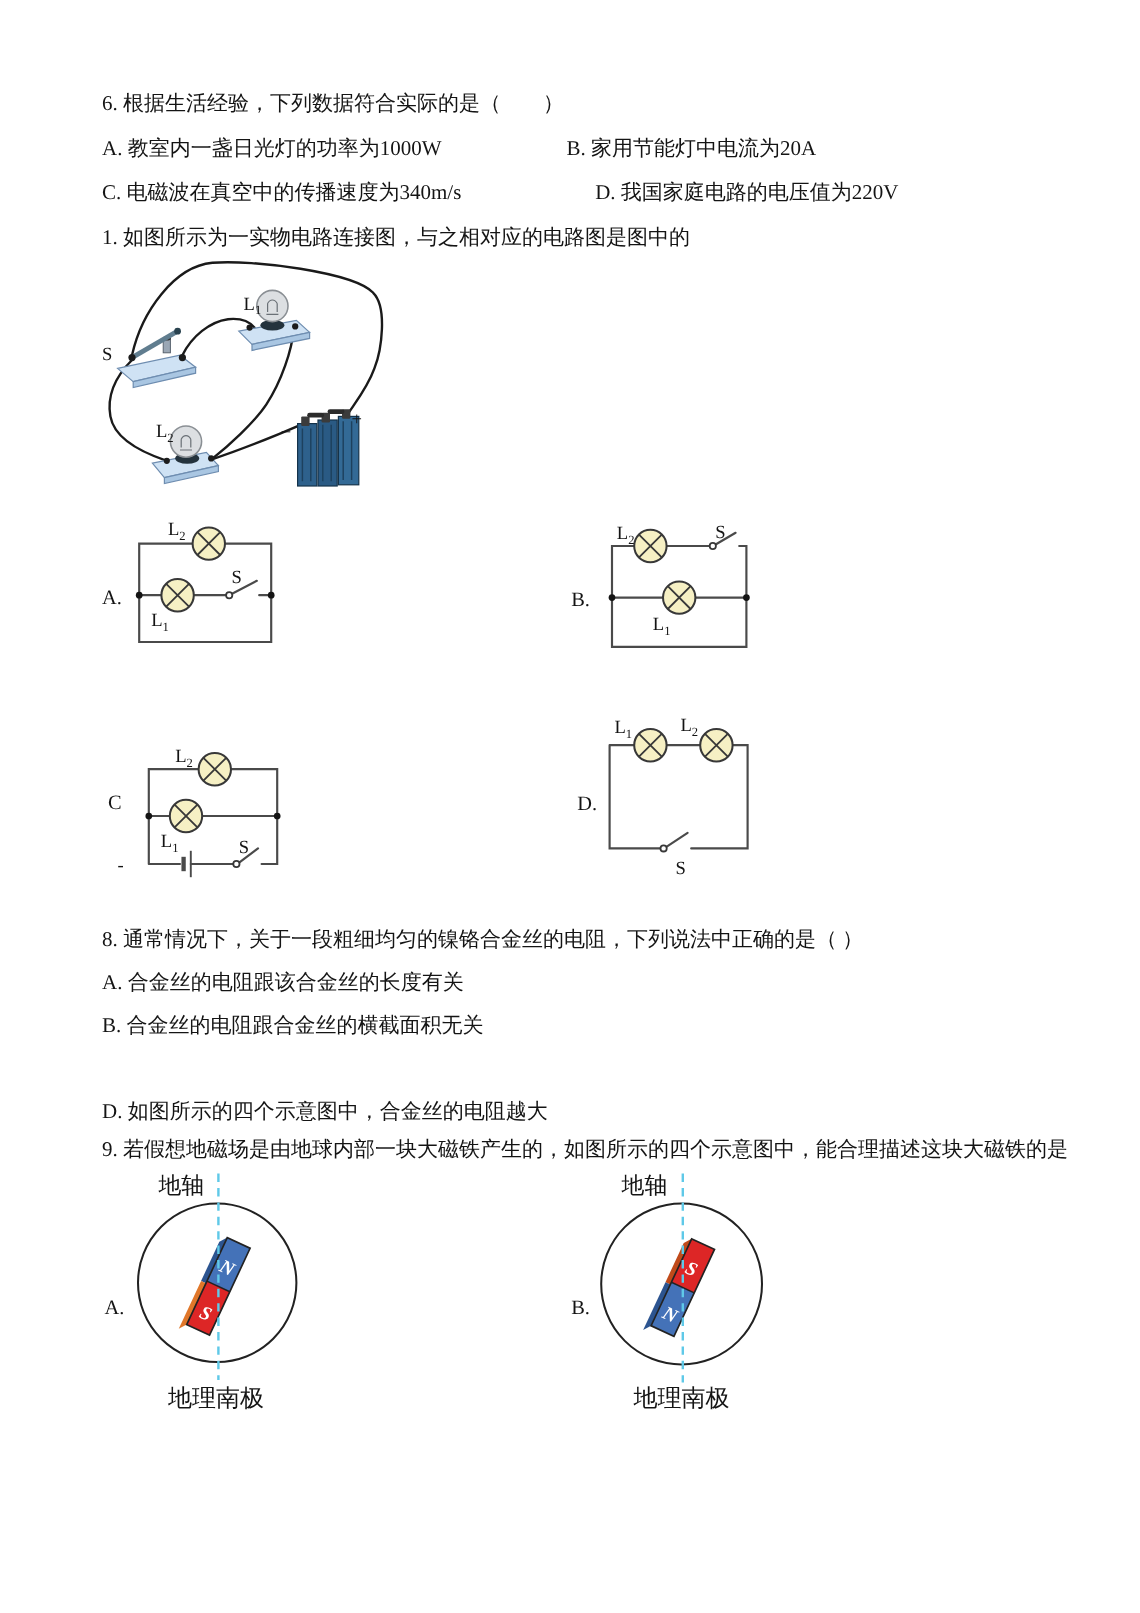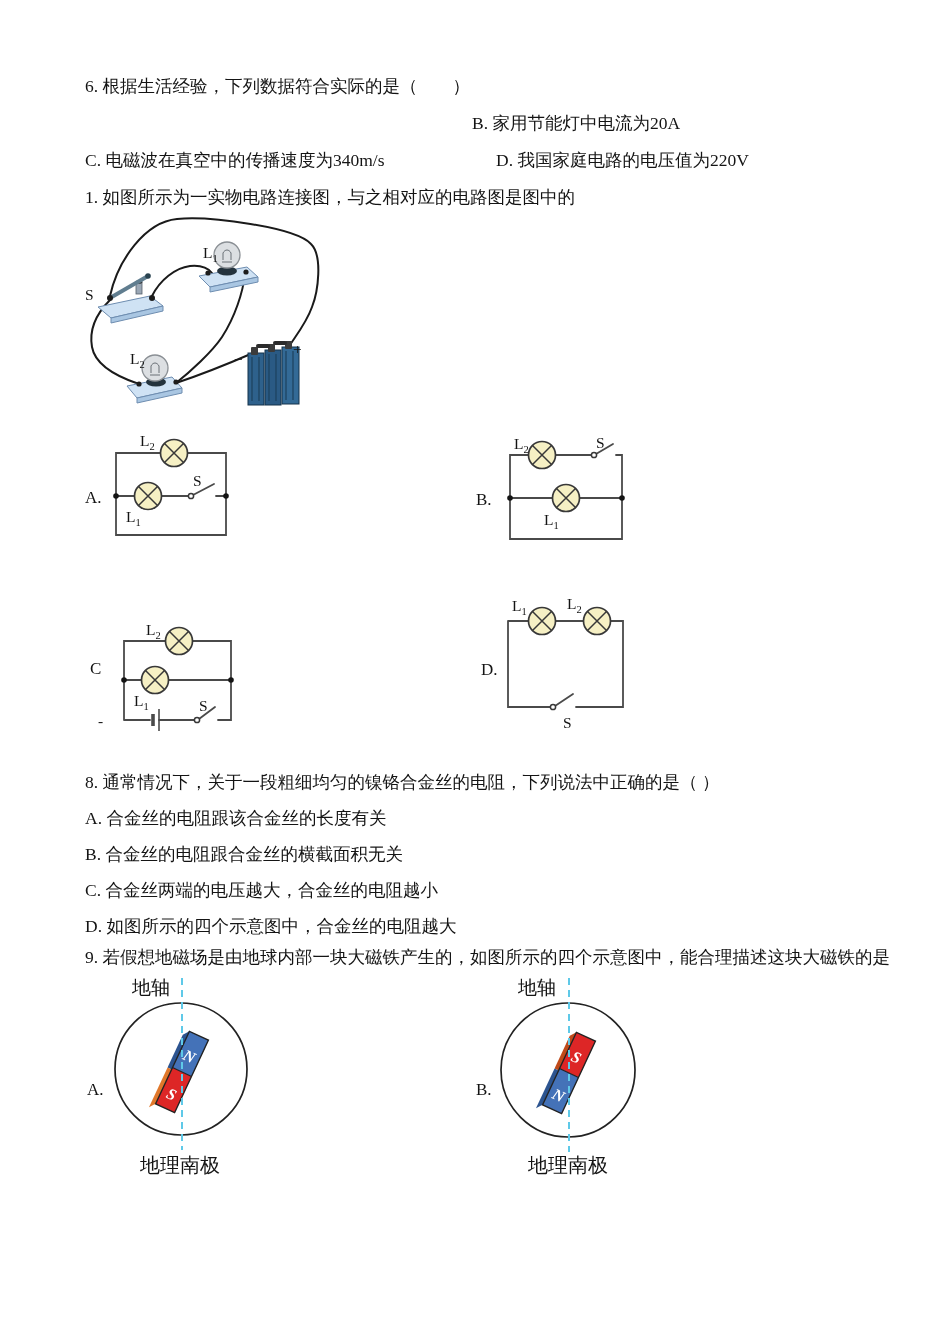--- a/index.html
+++ b/index.html
@@ -33,20 +33,21 @@
   .batt-cell{stroke:#14324a;stroke-width:1;}
   .cap{fill:#3b3b3b;}
   .bar{fill:#2b2b2b;}
 </style>
 </head>
 <body>
 
 <div class="page">
 
   <div class="t" style="left:85px;top:76px">6. 根据生活经验，下列数据符合实际的是（　　）</div>
+  <div class="t" style="left:85px;top:113px">A. 教室内一盏日光灯的功率为1000W</div>
   <div class="t" style="left:472px;top:113px">B. 家用节能灯中电流为20A</div>
   <div class="t" style="left:85px;top:150px">C. 电磁波在真空中的传播速度为340m/s</div>
   <div class="t" style="left:496px;top:150px">D. 我国家庭电路的电压值为220V</div>
 
   <div class="t" style="left:85px;top:187px">1. 如图所示为一实物电路连接图，与之相对应的电路图是图中的</div>
 
   <svg style="left:60px;top:212px" width="340" height="200" viewBox="0 0 340 200">
 
     <path class="photo-wire" d="M50,84 C58,48 85,10 117,7 C150,4 235,15 251,32 C263,44 258,80 252,95 C246,112 234,126 228,136"></path>
     <path class="photo-wire" d="M50,88 C36,102 29,118 32,135 C35,152 55,164 79,172"></path>
@@ -184,21 +185,20 @@
     </g>
     <text class="opt-label" x="26" y="95">D.</text>
     <text class="clabel" x="57" y="31"><tspan>L</tspan><tspan class="sub" dy="4">1</tspan></text>
     <text class="clabel" x="112" y="29"><tspan>L</tspan><tspan class="sub" dy="4">2</tspan></text>
     <text class="clabel" x="108" y="148">S</text>
   </svg>
 
   <div class="t" style="left:85px;top:772px">8. 通常情况下，关于一段粗细均匀的镍铬合金丝的电阻，下列说法中正确的是（ ）</div>
   <div class="t" style="left:85px;top:844px">B. 合金丝的电阻跟合金丝的横截面积无关</div>
   <div class="t" style="left:85px;top:808px">A. 合金丝的电阻跟该合金丝的长度有关</div>
-  <div class="t" style="left:85px;top:880px">C. 合金丝两端的电压越大，合金丝的电阻越小</div>
   <div class="t" style="left:85px;top:916px">D. 如图所示的四个示意图中，合金丝的电阻越大</div>
 
   <div class="t" style="left:85px;top:947px">9. 若假想地磁场是由地球内部一块大磁铁产生的，如图所示的四个示意图中，能合理描述这块大磁铁的是</div>
 
   <svg style="left:60px;top:970px" width="250" height="212" viewBox="0 0 250 212">
     <circle class="globe" cx="121" cy="99" r="66"></circle>
     <g transform="translate(122,102) rotate(25)">
       <polygon points="-10.5,-40 -15,-34 -15,2 -10.5,2" fill="#2c5490"></polygon>
       <polygon points="-10.5,2 -15,2 -15,46 -10.5,40" fill="#e0772a"></polygon>
       <rect x="-10.5" y="-40" width="21" height="40" fill="#4472b8"></rect>

